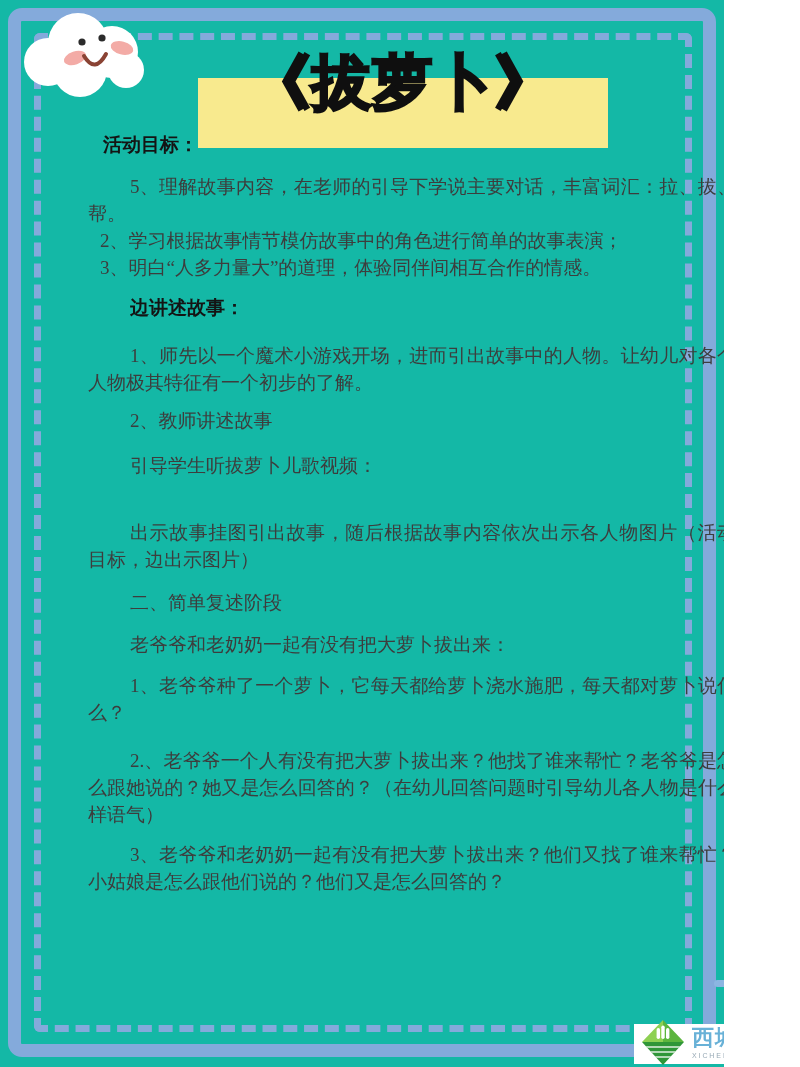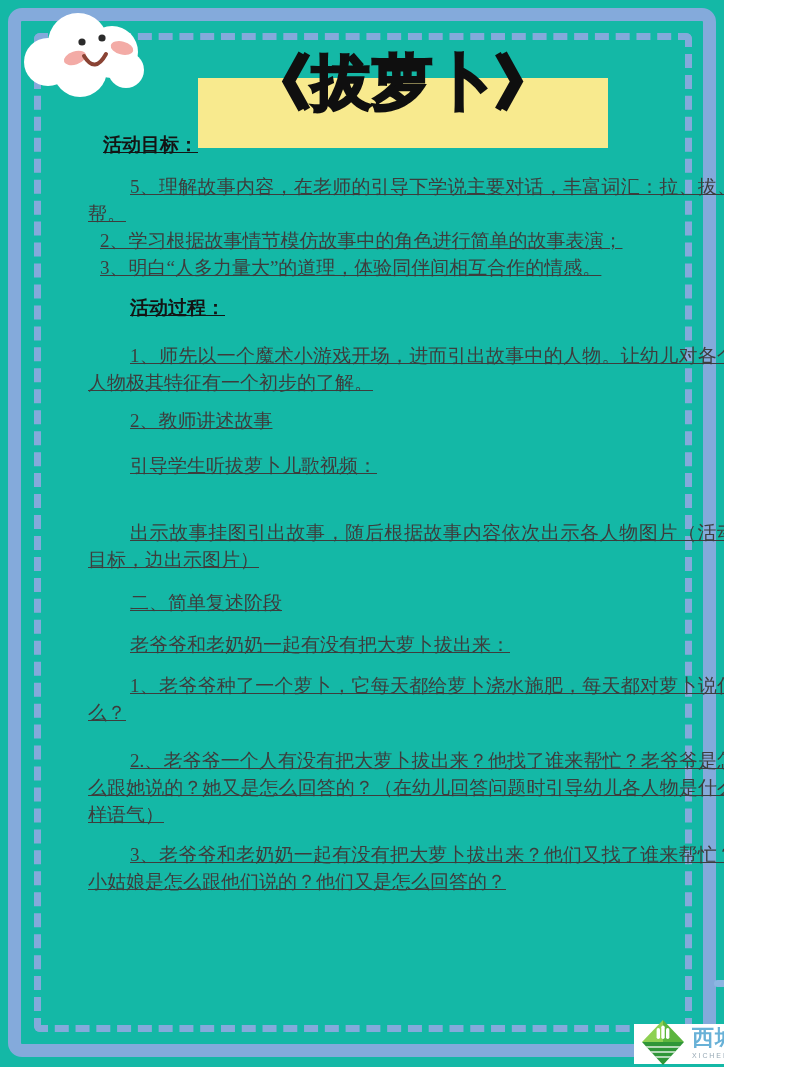--- a/index.html
+++ b/index.html
@@ -20,21 +20,21 @@
          font-family:"DejaVu Sans","Liberation Sans",sans-serif;font-weight:900;
          font-size:60px;line-height:96px;color:#0f0f0f;letter-spacing:1px;
          -webkit-text-stroke:2.6px #0f0f0f;}
 
   
   .cloud{position:absolute;left:20px;top:10px;}
 
   
   .content{position:absolute;left:88px;top:131px;width:648px;
            font-size:19px;line-height:27px;color:#3d3d3d;text-align:justify;}
-  .content p{margin:0;text-decoration:underline;}
+  .content p{margin:0;}
   .h{font-family:"Liberation Sans","DejaVu Sans",sans-serif;font-weight:700;color:#141414;}
   .ind-a{text-indent:15px;}
   .ind-b{text-indent:12px;}
   .ind-c{text-indent:42px;}
   .m11{margin-top:11px!important}.m13{margin-top:13px!important}.m14{margin-top:14px!important}
   .m15{margin-top:15px!important}.m16{margin-top:16px!important}.m18{margin-top:18px!important}
   .m19{margin-top:19px!important}.m21{margin-top:21px!important}.m40{margin-top:40px!important}
 
   
   .cursor-dash{position:absolute;left:714px;top:980px;width:19px;height:7px;
@@ -73,21 +73,21 @@
     <circle cx="62" cy="32" r="3.6" fill="#2b2b2b"></circle>
     <circle cx="82" cy="28" r="3.6" fill="#2b2b2b"></circle>
     <path d="M 64 46 Q 75 64 86 44" fill="none" stroke="#8a4334" stroke-width="4" stroke-linecap="round"></path>
   </svg>
 
   <main class="content">
     <p class="h ind-a">活动目标：</p>
     <p class="ind-c m15">5、理解故事内容，在老师的引导下学说主要对话，丰富词汇：拉、拔、帮。</p>
     <p class="ind-b">2、学习根据故事情节模仿故事中的角色进行简单的故事表演；</p>
     <p class="ind-b">3、明白“人多力量大”的道理，体验同伴间相互合作的情感。</p>
-    <p class="h ind-c m13">活动过程：</p>
+    <p class="h ind-c m13">边讲述故事：</p>
     <p class="ind-c m21">1、师先以一个魔术小游戏开场，进而引出故事中的人物。让幼儿对各个人物极其特征有一个初步的了解。</p>
     <p class="ind-c m11">2、教师讲述故事</p>
     <p class="ind-c m18">引导学生听拔萝卜儿歌视频：</p>
     <p class="ind-c m40">出示故事挂图引出故事，随后根据故事内容依次出示各人物图片（活动目标，边出示图片）</p>
     <p class="ind-c m16">二、简单复述阶段</p>
     <p class="ind-c m15">老爷爷和老奶奶一起有没有把大萝卜拔出来：</p>
     <p class="ind-c m14">1、老爷爷种了一个萝卜，它每天都给萝卜浇水施肥，每天都对萝卜说什么？</p>
     <p class="ind-c m21">2.、老爷爷一个人有没有把大萝卜拔出来？他找了谁来帮忙？老爷爷是怎么跟她说的？她又是怎么回答的？（在幼儿回答问题时引导幼儿各人物是什么样语气）</p>
     <p class="ind-c m13">3、老爷爷和老奶奶一起有没有把大萝卜拔出来？他们又找了谁来帮忙？小姑娘是怎么跟他们说的？他们又是怎么回答的？</p>
   </main>

